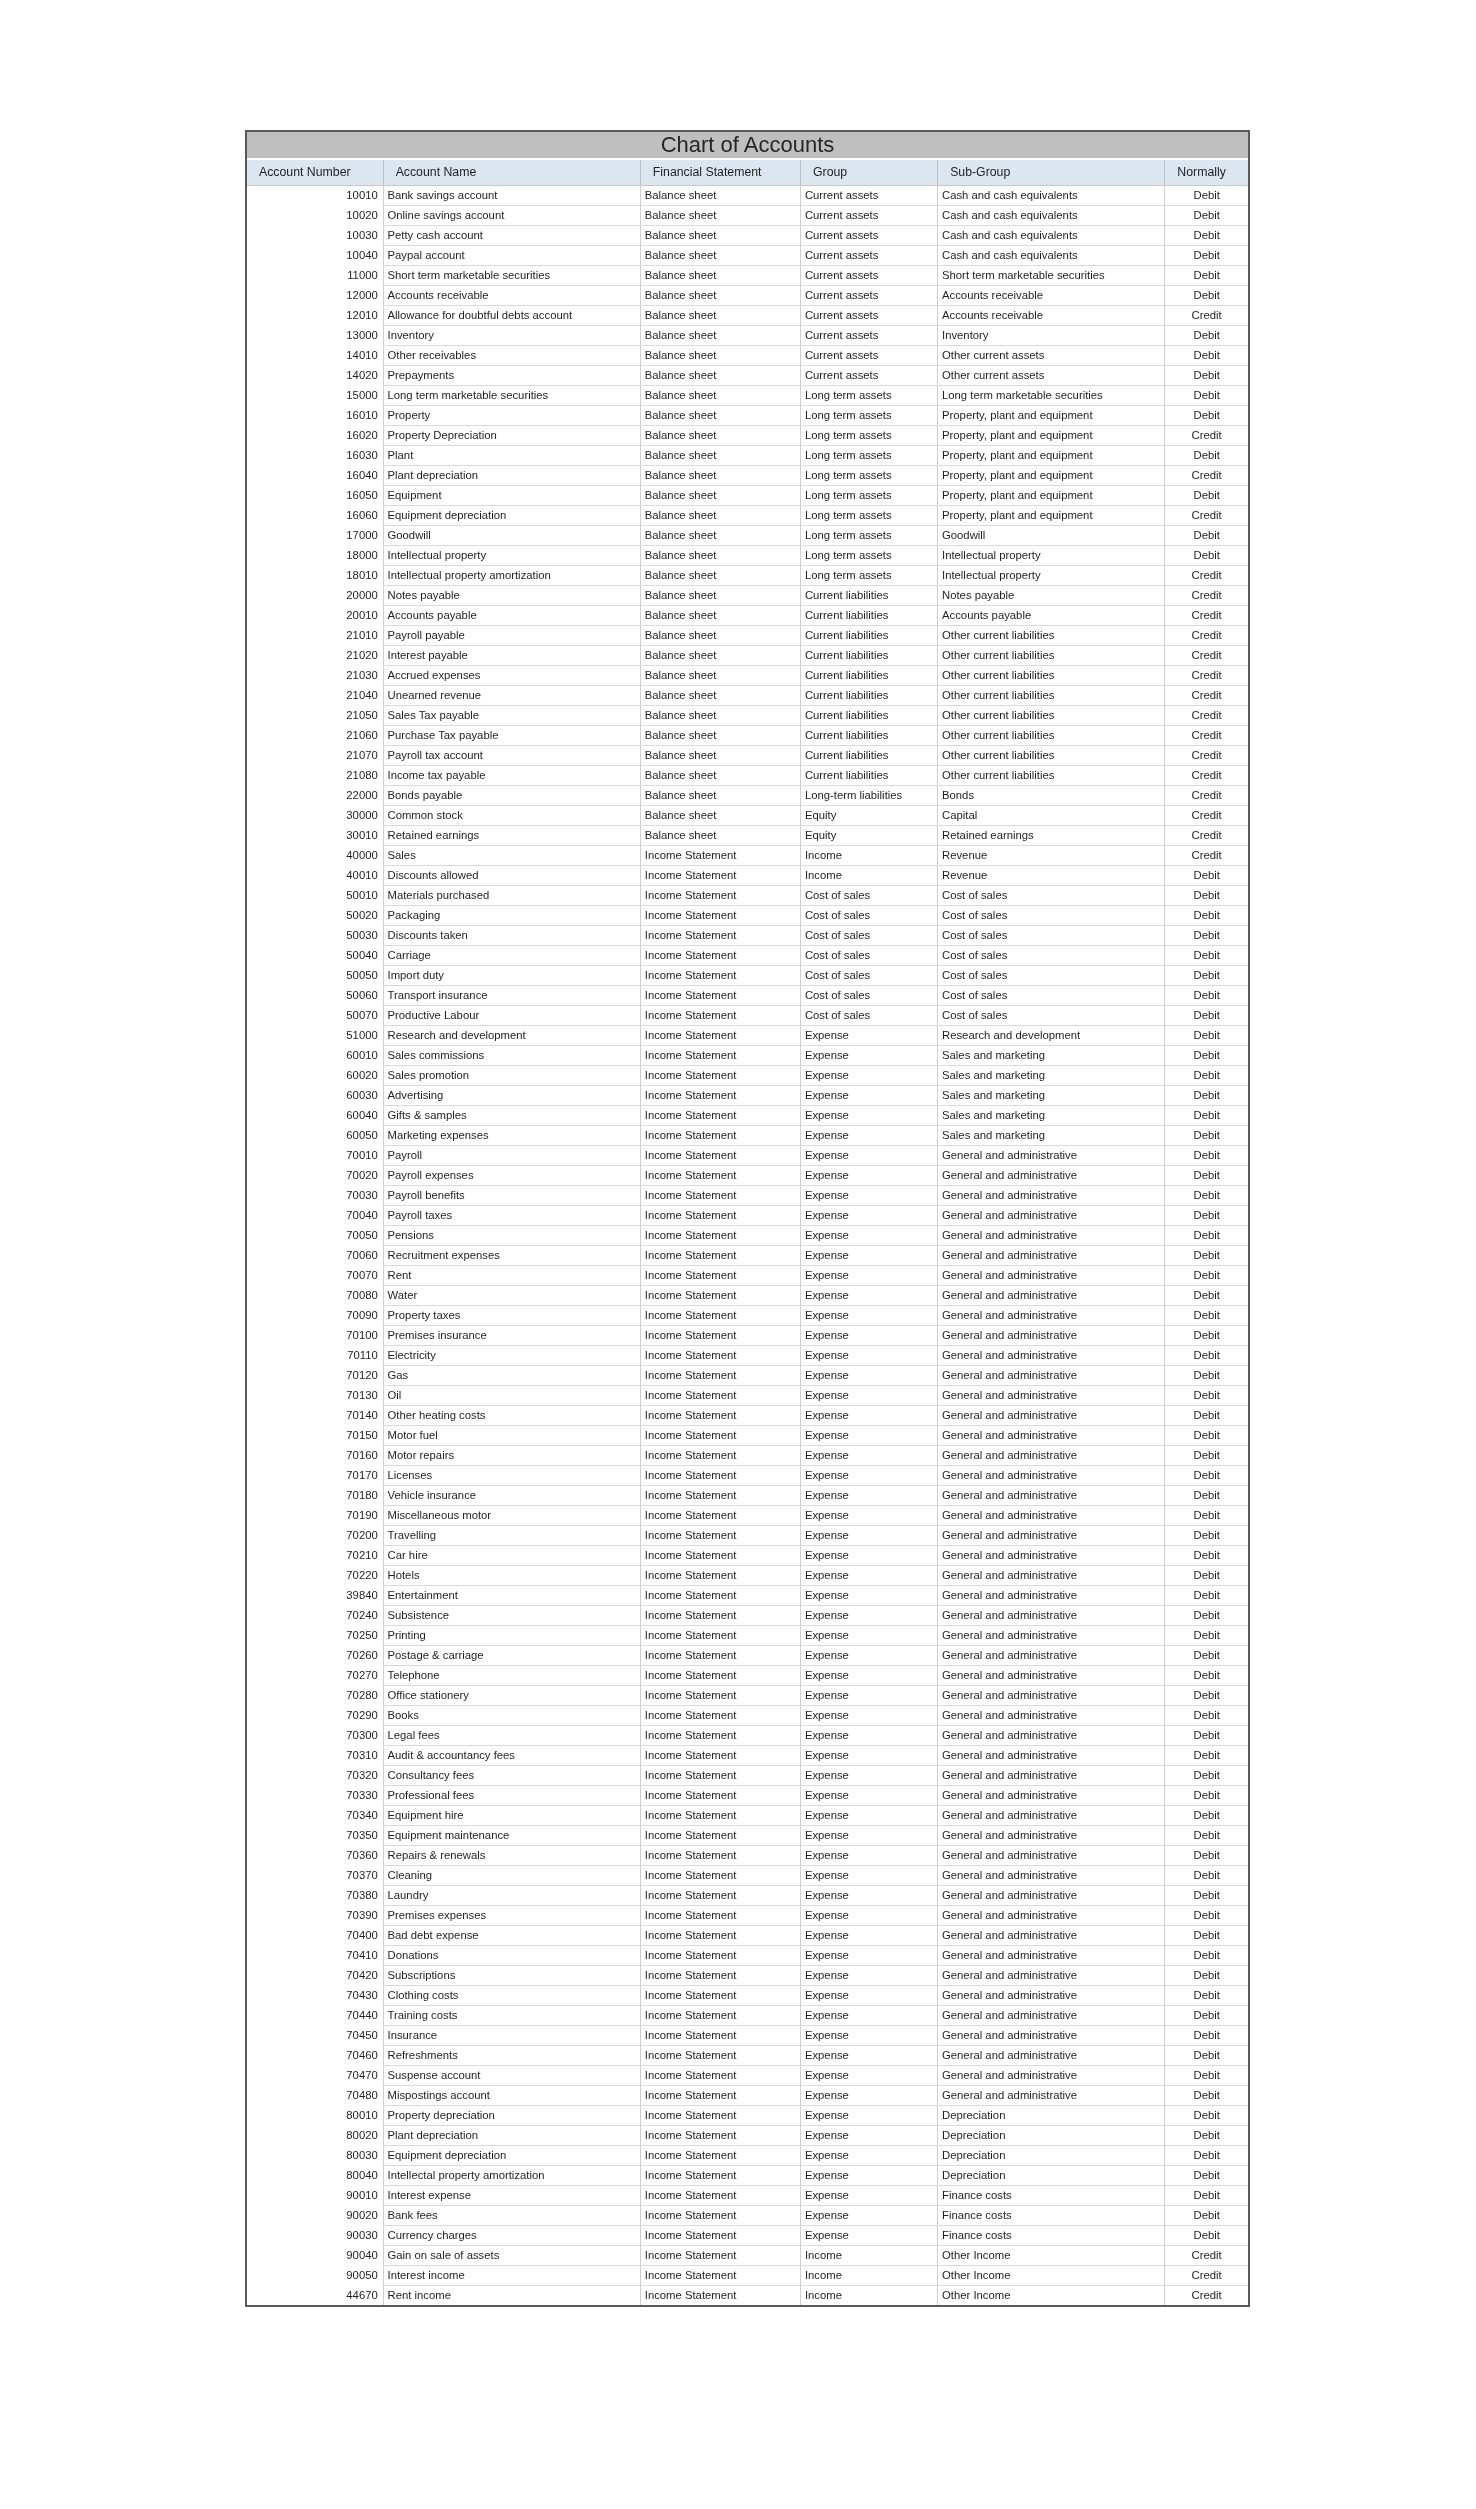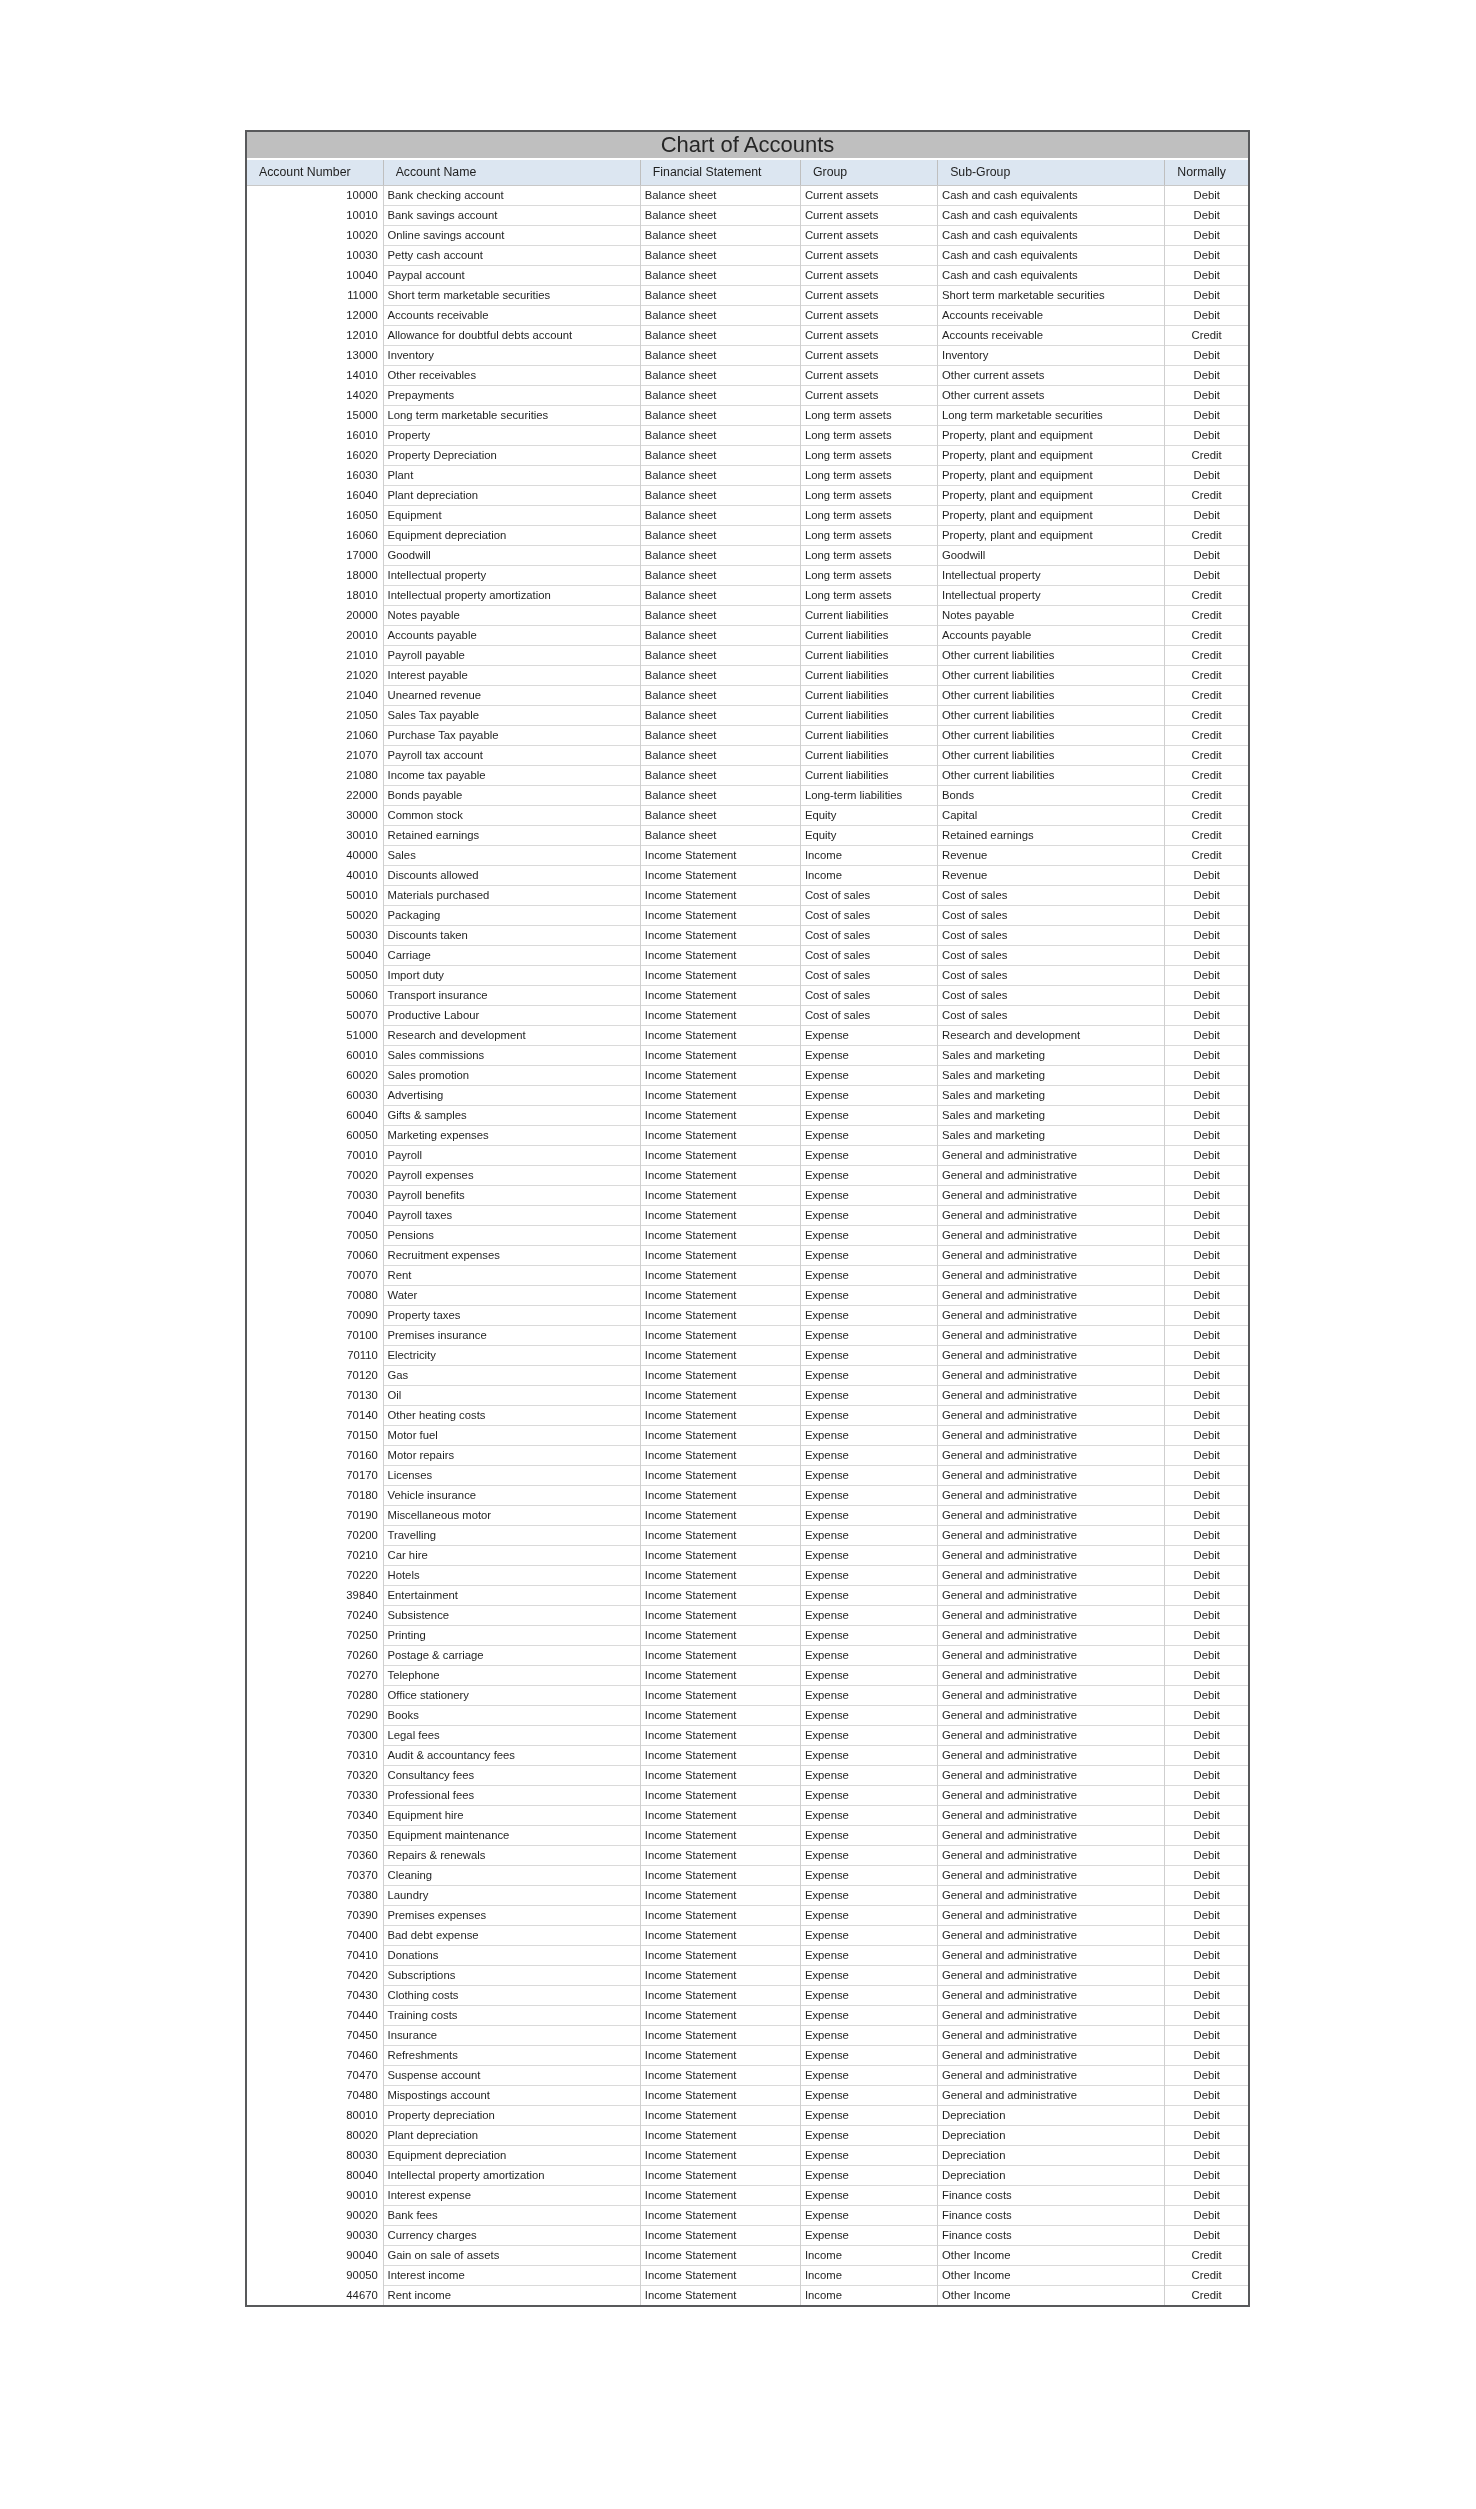--- a/index.html
+++ b/index.html
@@ -97,61 +97,53 @@
       </tr>
       <tr class="header-row">
         <td>Account Number</td>
         <td>Account Name</td>
         <td>Financial Statement</td>
         <td>Group</td>
         <td>Sub-Group</td>
         <td class="h-normally">Normally</td>
       </tr>
 
-    <tr class="data-row">
-          <td class="cell-num">10000</td>
-          <td class="cell-name">Bank checking account</td>
+        <tr class="data-row">
+          <td class="cell-num">10010</td>
+          <td class="cell-name">Bank savings account</td>
           <td class="cell-stmt">Balance sheet</td>
           <td class="cell-grp">Current assets</td>
           <td class="cell-sub">Cash and cash equivalents</td>
           <td class="cell-normally">Debit</td>
         </tr>
         <tr class="data-row">
-          <td class="cell-num">10010</td>
-          <td class="cell-name">Bank savings account</td>
+          <td class="cell-num">10020</td>
+          <td class="cell-name">Online savings account</td>
           <td class="cell-stmt">Balance sheet</td>
           <td class="cell-grp">Current assets</td>
           <td class="cell-sub">Cash and cash equivalents</td>
           <td class="cell-normally">Debit</td>
         </tr>
         <tr class="data-row">
-          <td class="cell-num">10020</td>
-          <td class="cell-name">Online savings account</td>
+          <td class="cell-num">10030</td>
+          <td class="cell-name">Petty cash account</td>
           <td class="cell-stmt">Balance sheet</td>
           <td class="cell-grp">Current assets</td>
           <td class="cell-sub">Cash and cash equivalents</td>
           <td class="cell-normally">Debit</td>
         </tr>
         <tr class="data-row">
-          <td class="cell-num">10030</td>
-          <td class="cell-name">Petty cash account</td>
+          <td class="cell-num">10040</td>
+          <td class="cell-name">Paypal account</td>
           <td class="cell-stmt">Balance sheet</td>
           <td class="cell-grp">Current assets</td>
           <td class="cell-sub">Cash and cash equivalents</td>
           <td class="cell-normally">Debit</td>
         </tr>
         <tr class="data-row">
-          <td class="cell-num">10040</td>
-          <td class="cell-name">Paypal account</td>
-          <td class="cell-stmt">Balance sheet</td>
-          <td class="cell-grp">Current assets</td>
-          <td class="cell-sub">Cash and cash equivalents</td>
-          <td class="cell-normally">Debit</td>
-        </tr>
-        <tr class="data-row">
           <td class="cell-num">11000</td>
           <td class="cell-name">Short term marketable securities</td>
           <td class="cell-stmt">Balance sheet</td>
           <td class="cell-grp">Current assets</td>
           <td class="cell-sub">Short term marketable securities</td>
           <td class="cell-normally">Debit</td>
         </tr>
         <tr class="data-row">
           <td class="cell-num">12000</td>
           <td class="cell-name">Accounts receivable</td>
@@ -292,20 +284,28 @@
           <td class="cell-num">21010</td>
           <td class="cell-name">Payroll payable</td>
           <td class="cell-stmt">Balance sheet</td>
           <td class="cell-grp">Current liabilities</td>
           <td class="cell-sub">Other current liabilities</td>
           <td class="cell-normally">Credit</td>
         </tr>
         <tr class="data-row">
           <td class="cell-num">21020</td>
           <td class="cell-name">Interest payable</td>
+          <td class="cell-stmt">Balance sheet</td>
+          <td class="cell-grp">Current liabilities</td>
+          <td class="cell-sub">Other current liabilities</td>
+          <td class="cell-normally">Credit</td>
+        </tr>
+        <tr class="data-row">
+          <td class="cell-num">21030</td>
+          <td class="cell-name">Accrued expenses</td>
           <td class="cell-stmt">Balance sheet</td>
           <td class="cell-grp">Current liabilities</td>
           <td class="cell-sub">Other current liabilities</td>
           <td class="cell-normally">Credit</td>
         </tr>
         <tr class="data-row">
           <td class="cell-num">21040</td>
           <td class="cell-name">Unearned revenue</td>
           <td class="cell-stmt">Balance sheet</td>
           <td class="cell-grp">Current liabilities</td>

